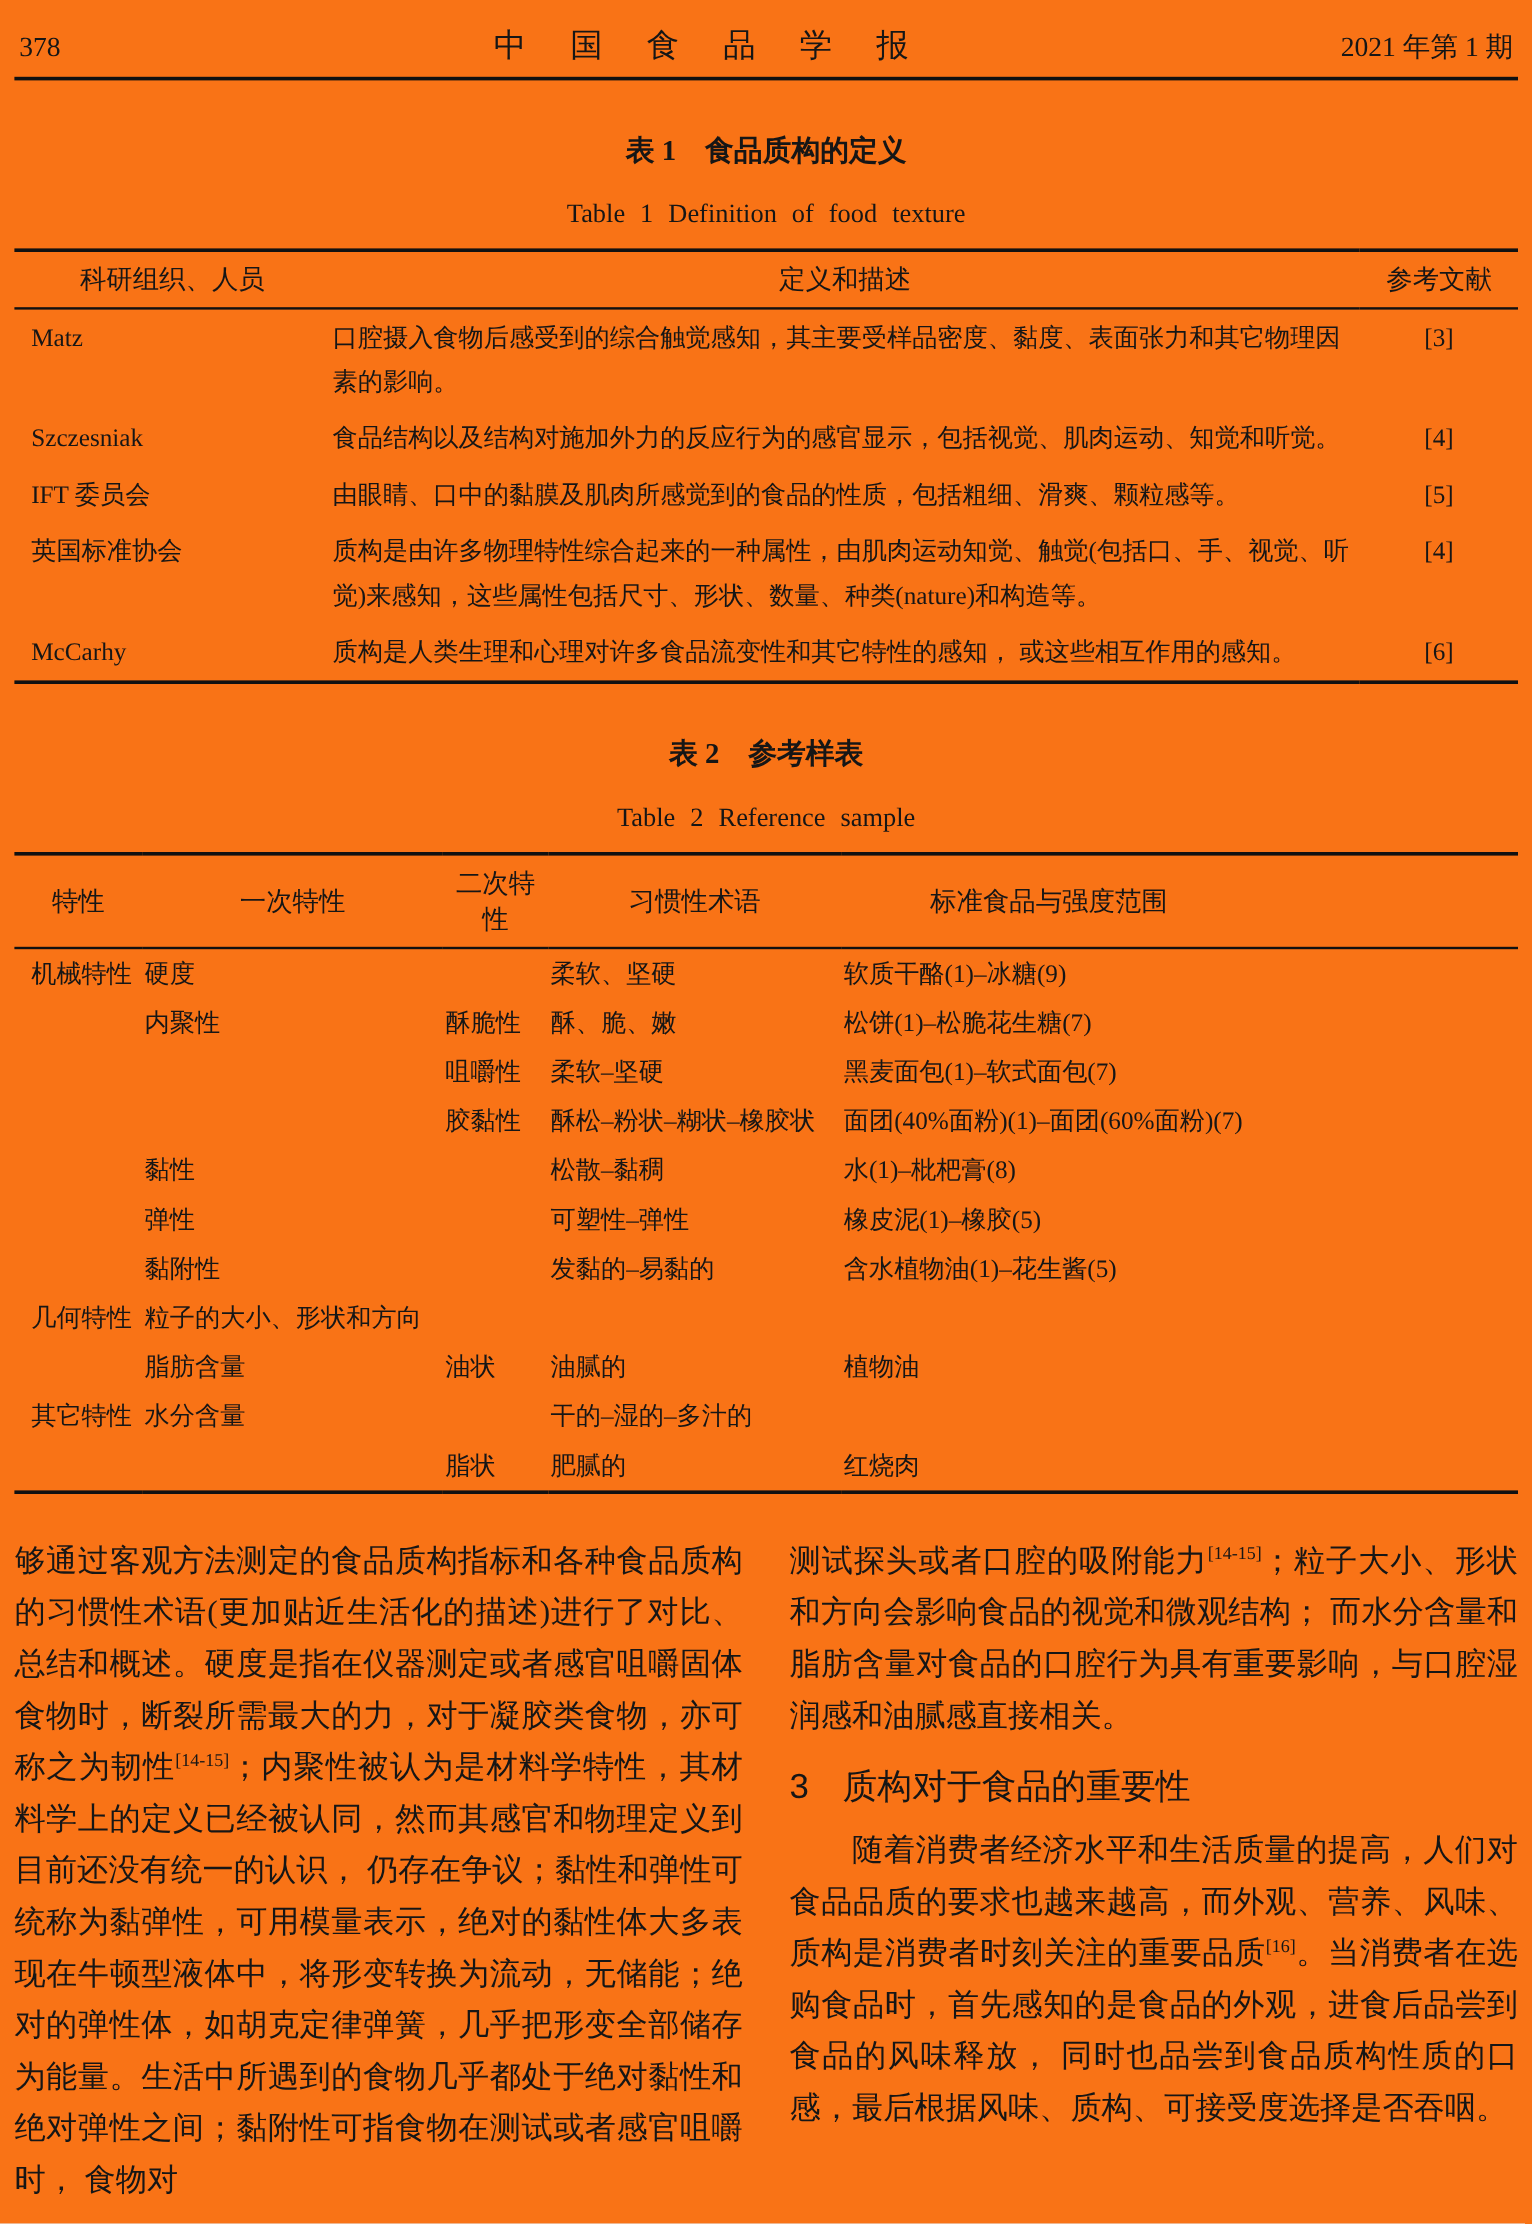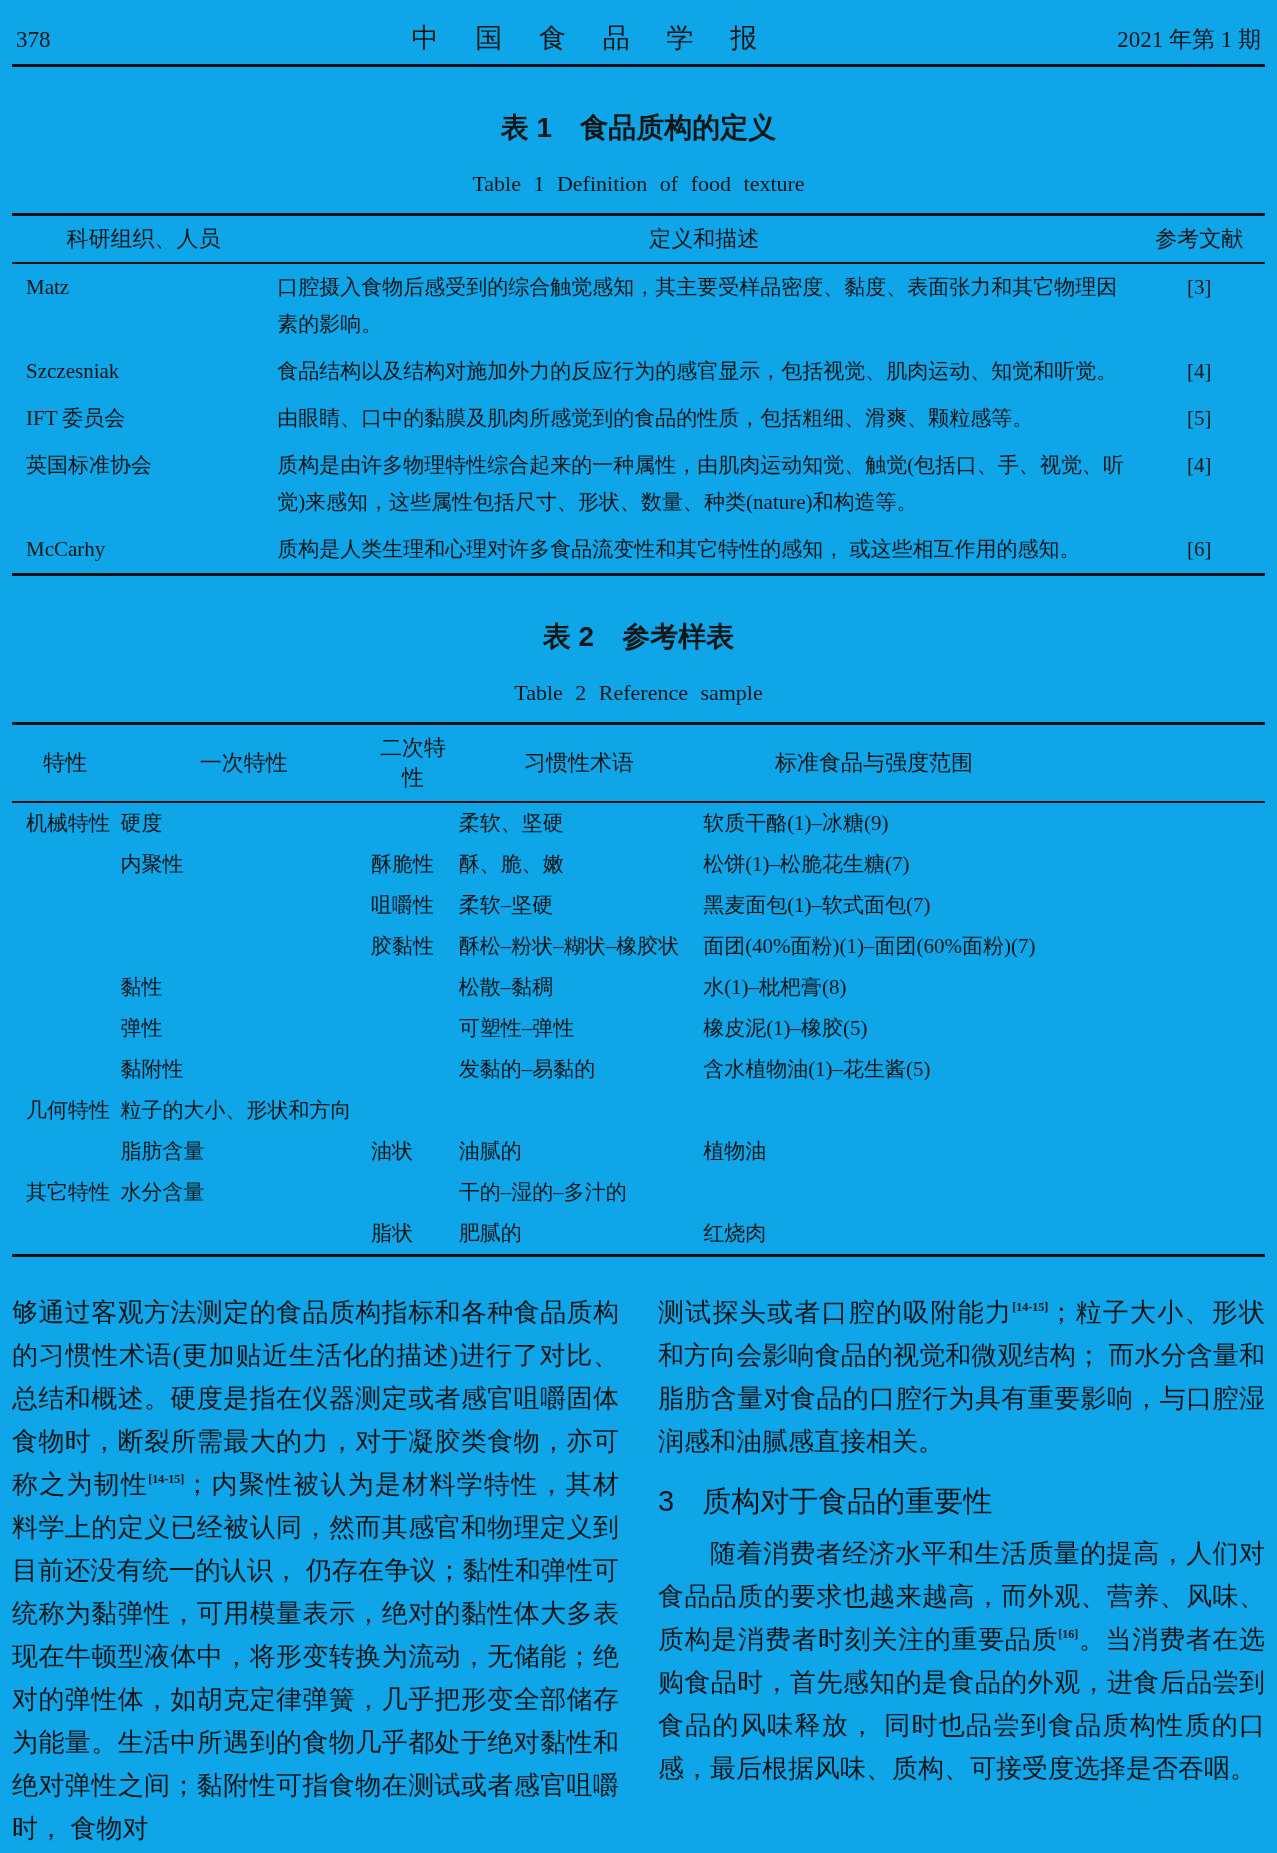--- a/index.html
+++ b/index.html
@@ -1,39 +1,39 @@
 <!DOCTYPE html>
 <html><head>
 <meta charset="utf-8">
 <style>
   html,body { margin:0; padding:0; background:#e8e8e8; }
   .page {
     position:relative;
     width:1277px; height:1853px;
     margin:0 auto;
-    background:#0ea5e9;
+    background:#f97316;
     color:#161616;
     font-family:"Liberation Serif","DejaVu Serif",serif;
     overflow:hidden;
   }
   
   .pg-head {
     display:flex; justify-content:space-between; align-items:baseline;
     padding:20px 16px 4px 16px;
   }
   .pg-num  { font-size:23px; }
   .journal { font-size:27px; letter-spacing:15px; transform:translateX(8px); }
   .issue   { font-size:23px; }
   .head-rule { height:3px; background:#111; margin:4px 12px 0 12px; }
 
   
   .tt-zh {
     text-align:center;
-    font-family:Liberation Sans, sans-serif;
-    font-weight:bold; font-size:28px;
+    font-family:Liberation Serif, serif;
+    font-weight:bold; font-size:24px;
     margin-top:42px;
   }
   .tt-en { text-align:center; font-size:22px; word-spacing:7px; margin-top:24px; }
 
   
   table.jtable {
     width:1253px; margin:16px 12px 0 12px;
     border-collapse:collapse; table-layout:fixed;
     border-top:3px solid #111; border-bottom:3px solid #111;
     font-size:21px;
@@ -62,21 +62,21 @@
   .body-cols {
     display:flex; gap:39px;
     padding:0 12px; margin-top:34px;
     font-size:26px; line-height:43px;
     text-align:justify;
   }
   .bcol { width:607px; }
   .bcol p { margin:0; }
   p.cont { text-indent:0; }
   p.ind  { text-indent:2em; }
-  sup.cit { font-size:12px; line-height:0; vertical-align:super;font-weight:bold; }
+  sup.cit { font-size:15px; line-height:0; vertical-align:super; }
   .sec-h {
     font-family:"Liberation Sans","DejaVu Sans",sans-serif;
     font-weight:normal; font-size:29px; line-height:1.25;
     margin:20px 0 13px 0;
     text-align:left; text-indent:0;
   }
   .sec-num { margin-right:28px; }
 </style>
 </head>
 <body>

